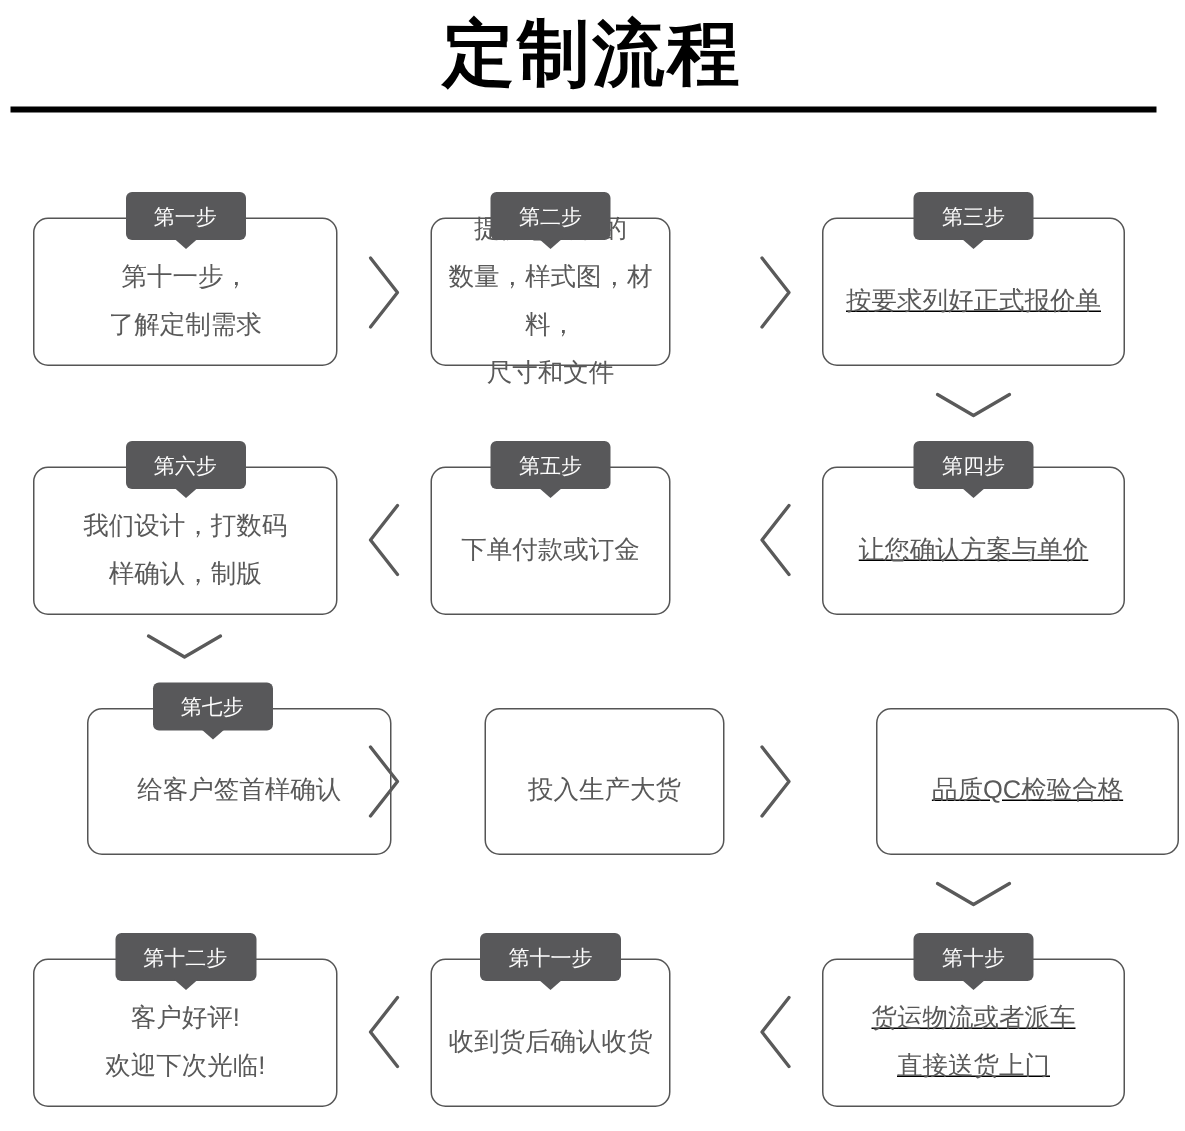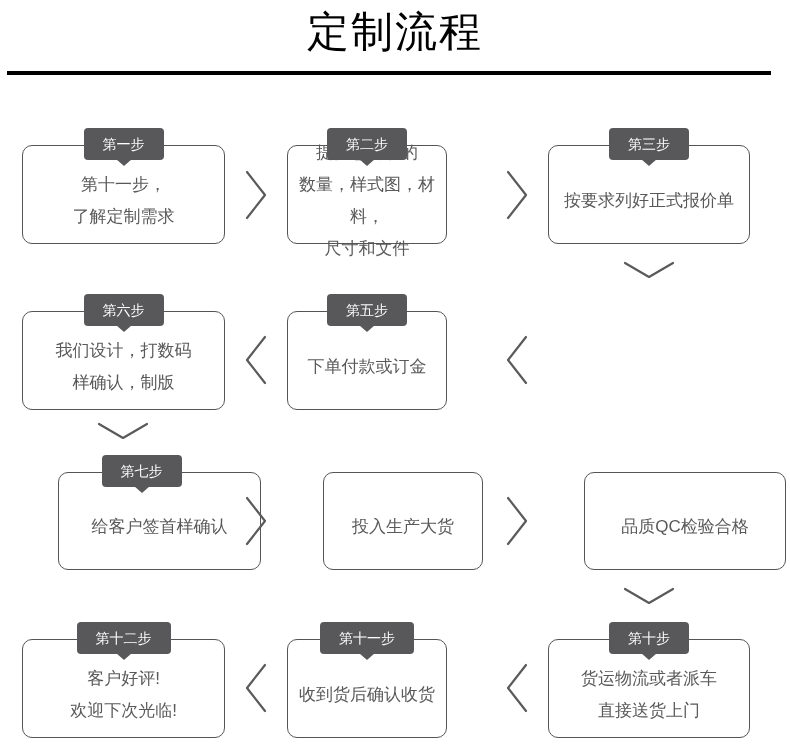--- a/index.html
+++ b/index.html
@@ -6,32 +6,32 @@
   .page{
     position:relative;
     width:790px;height:754px;
     background:#ffffff;
     font-family:"Liberation Sans","DejaVu Sans",sans-serif;
     overflow:hidden;
   }
   .title{
     position:absolute;top:4px;left:0;right:0;
     text-align:center;
-    font-size:42px;font-weight:400;
+    font-size:48px;font-weight:700;
     color:#000;
     letter-spacing:2px;
   }
   .divider{
     position:absolute;top:71px;left:7px;
     width:764px;height:4px;background:#000;
   }
   .step{position:absolute;}
   .c1{left:22px;width:203px;}
   .c2{left:287px;width:160px;}
-  .c3{left:548px;width:202px;}
+  .c3{left:548px;width:202px;text-decoration:underline;}
   .r1{top:145px;height:99px;}
   .r2{top:311px;height:99px;}
   .r3{top:472px;height:98px;padding-left:36px;}
   .r4{top:639px;height:99px;}
   .box{
     width:100%;height:100%;
     box-sizing:border-box;
     border:1.5px solid #555;
     border-radius:10px;
     background:#fff;
@@ -110,20 +110,26 @@
       <div class="box-text">我们设计，打数码
 样确认，制版</div>
     </div>
   </div>
   <div class="step r2 c2">
     <div class="badge">第五步</div>
     <div class="box">
       <div class="box-text">下单付款或订金</div>
     </div>
   </div>
+  <div class="step r2 c3">
+    <div class="badge">第四步</div>
+    <div class="box">
+      <div class="box-text">让您确认方案与单价</div>
+    </div>
+  </div>
 
   <div class="step r3 c1">
     <div class="badge">第七步</div>
     <div class="box">
       <div class="box-text">给客户签首样确认</div>
     </div>
   </div>
   <div class="step r3 c2">
     <div class="box">
       <div class="box-text">投入生产大货</div>

